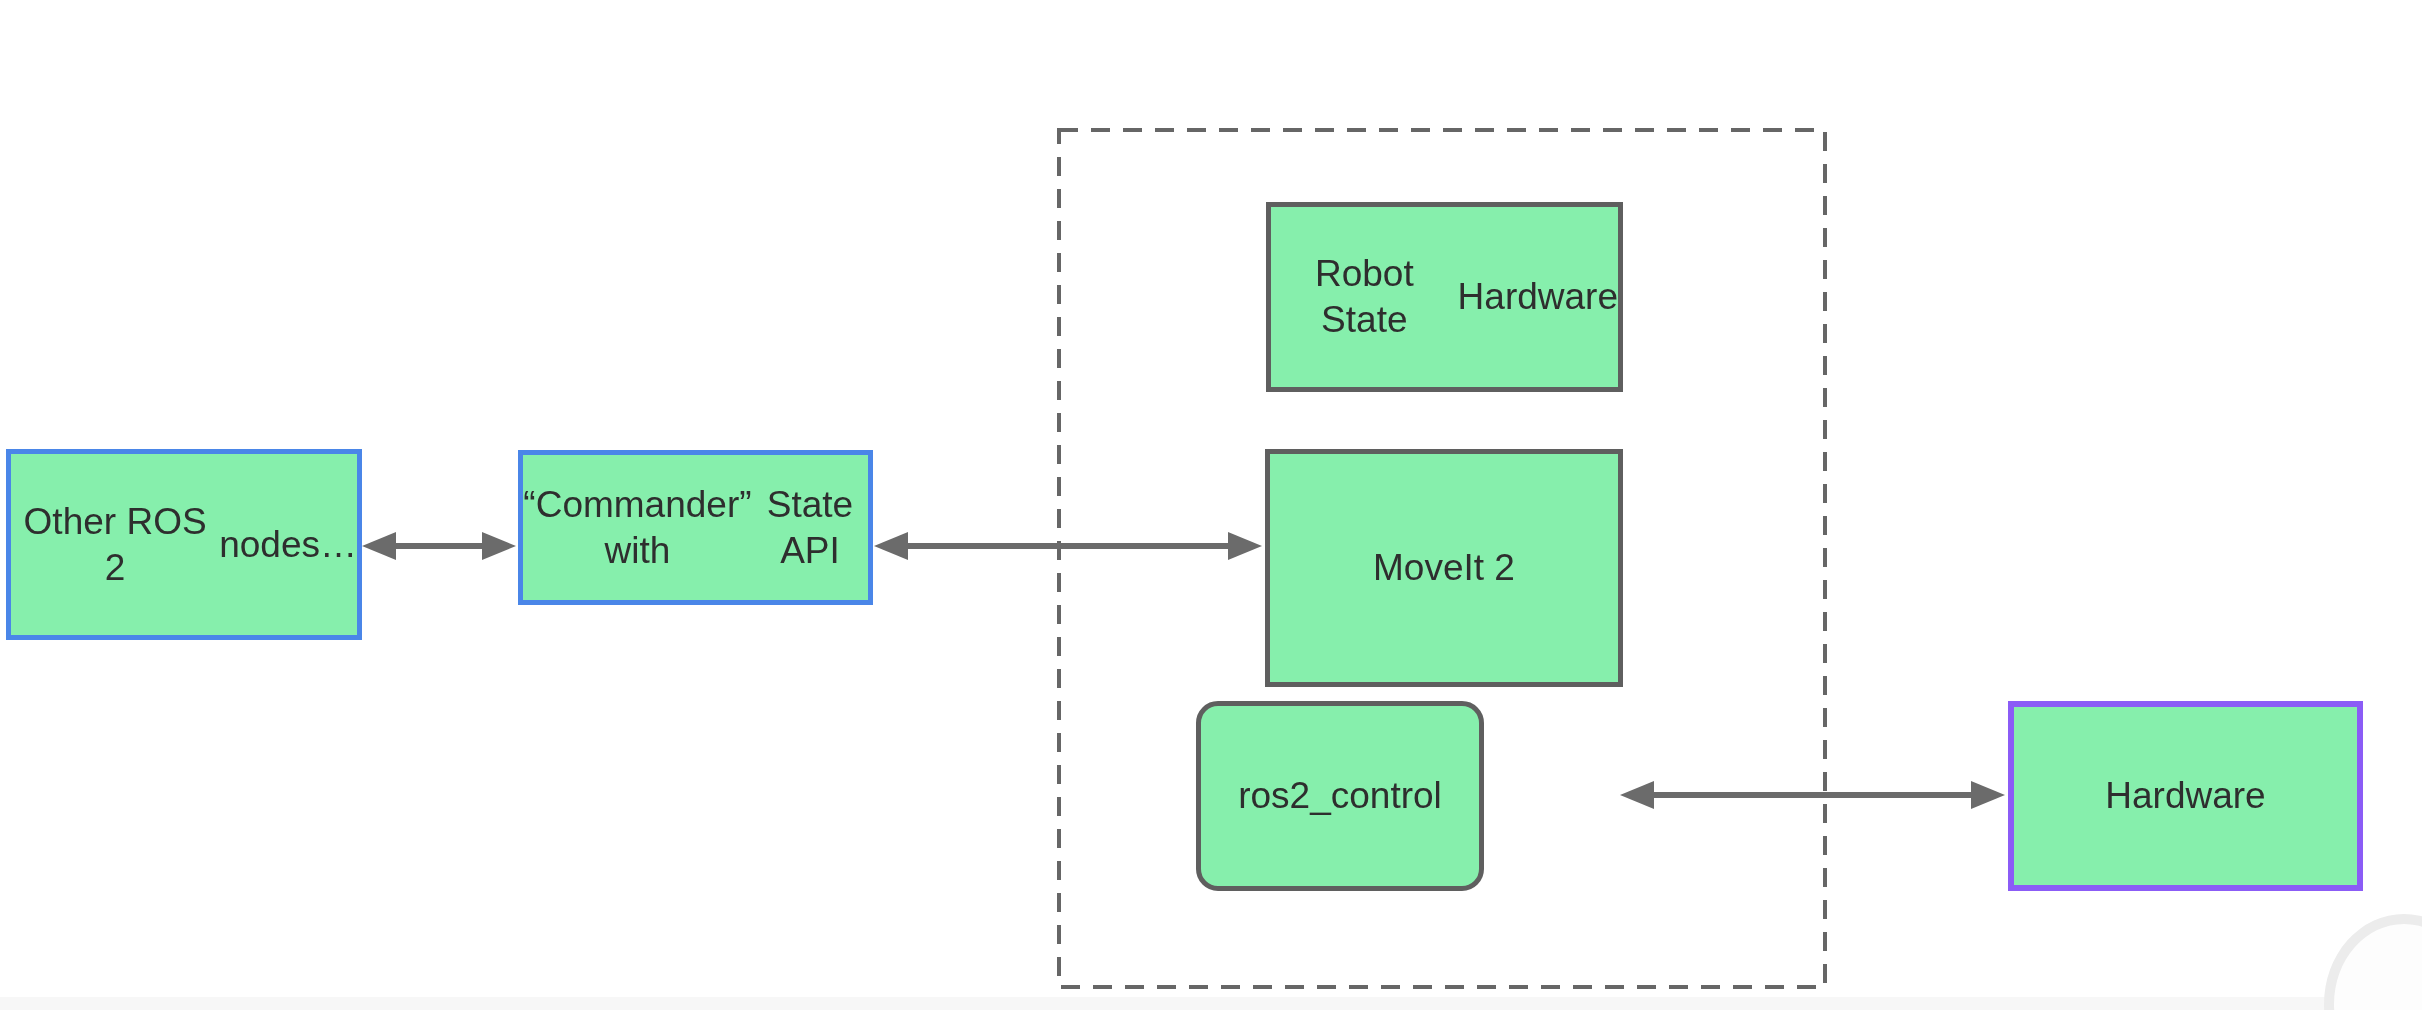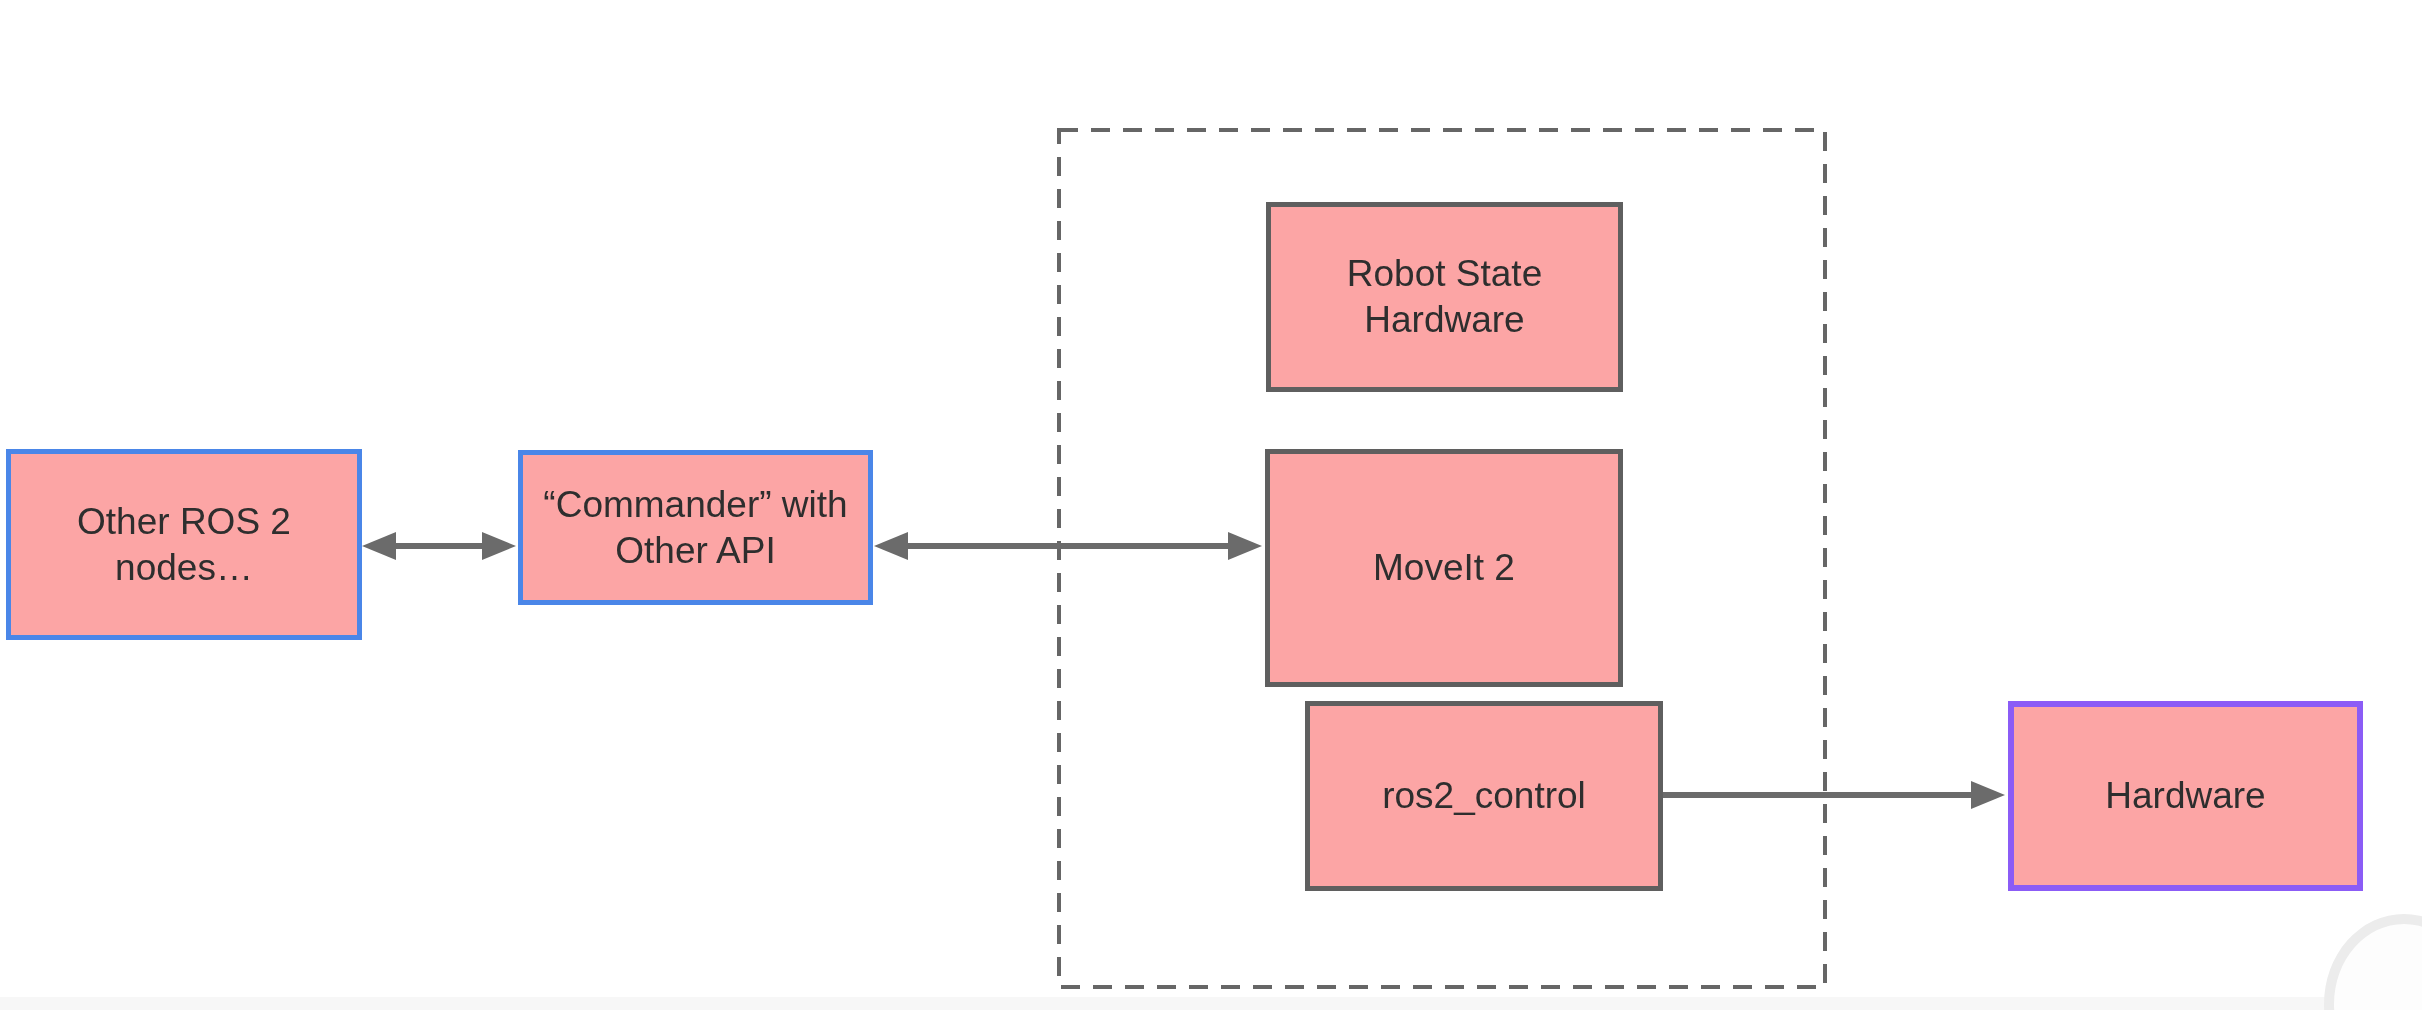--- a/index.html
+++ b/index.html
@@ -17,40 +17,40 @@
   }
   #overlay {
     position: absolute;
     left: 0; top: 0;
     width: 2422px;
     height: 1010px;
   }
   .node {
     position: absolute;
     box-sizing: border-box;
-    background: #fca5a5;
+    background: #86efac;
     display: flex;
-    flex-direction: column;
+    flex-direction: row;
     align-items: center;
     justify-content: center;
     text-align: center;
     color: #2e2e2e;
     font-size: 37px;
     line-height: 46px;
   }
   .node span { display: block; }
   .node-blue   { border: 5px solid #4a86e8; }
   .node-gray   { border: 5px solid #5f5f5f; }
   .node-maroon { border: 6px solid #8b5cf6; }
 
   #node-other      { left: 6px;    top: 449px; width: 356px; height: 191px; }
   #node-commander  { left: 518px;  top: 450px; width: 355px; height: 155px; }
   #node-rsp        { left: 1266px; top: 202px; width: 357px; height: 190px; }
   #node-moveit2    { left: 1265px; top: 449px; width: 358px; height: 238px; }
-  #node-ros2ctl    { left: 1305px; top: 701px; width: 358px; height: 190px; }
+  #node-ros2ctl    { left: 1196px; top: 701px; width: 288px; height: 190px; border-radius: 22px; }
   #node-hardware   { left: 2008px; top: 701px; width: 355px; height: 190px; }
 
   .bottom-strip {
     position: absolute;
     left: 0; right: 0; bottom: 0;
     height: 13px;
     background: #f7f7f7;
   }
   .corner-artifact {
     position: absolute;
@@ -91,21 +91,21 @@
     </g>
   </svg>
 
   <div class="node node-blue" id="node-other">
     <span>Other ROS 2</span>
     <span>nodes…</span>
   </div>
 
   <div class="node node-blue" id="node-commander">
     <span>“Commander” with</span>
-    <span>Other API</span>
+    <span>State API</span>
   </div>
 
   <div class="node node-gray" id="node-rsp">
     <span>Robot State</span>
     <span>Hardware</span>
   </div>
 
   <div class="node node-gray" id="node-moveit2">
     <span>MoveIt 2</span>
   </div>

